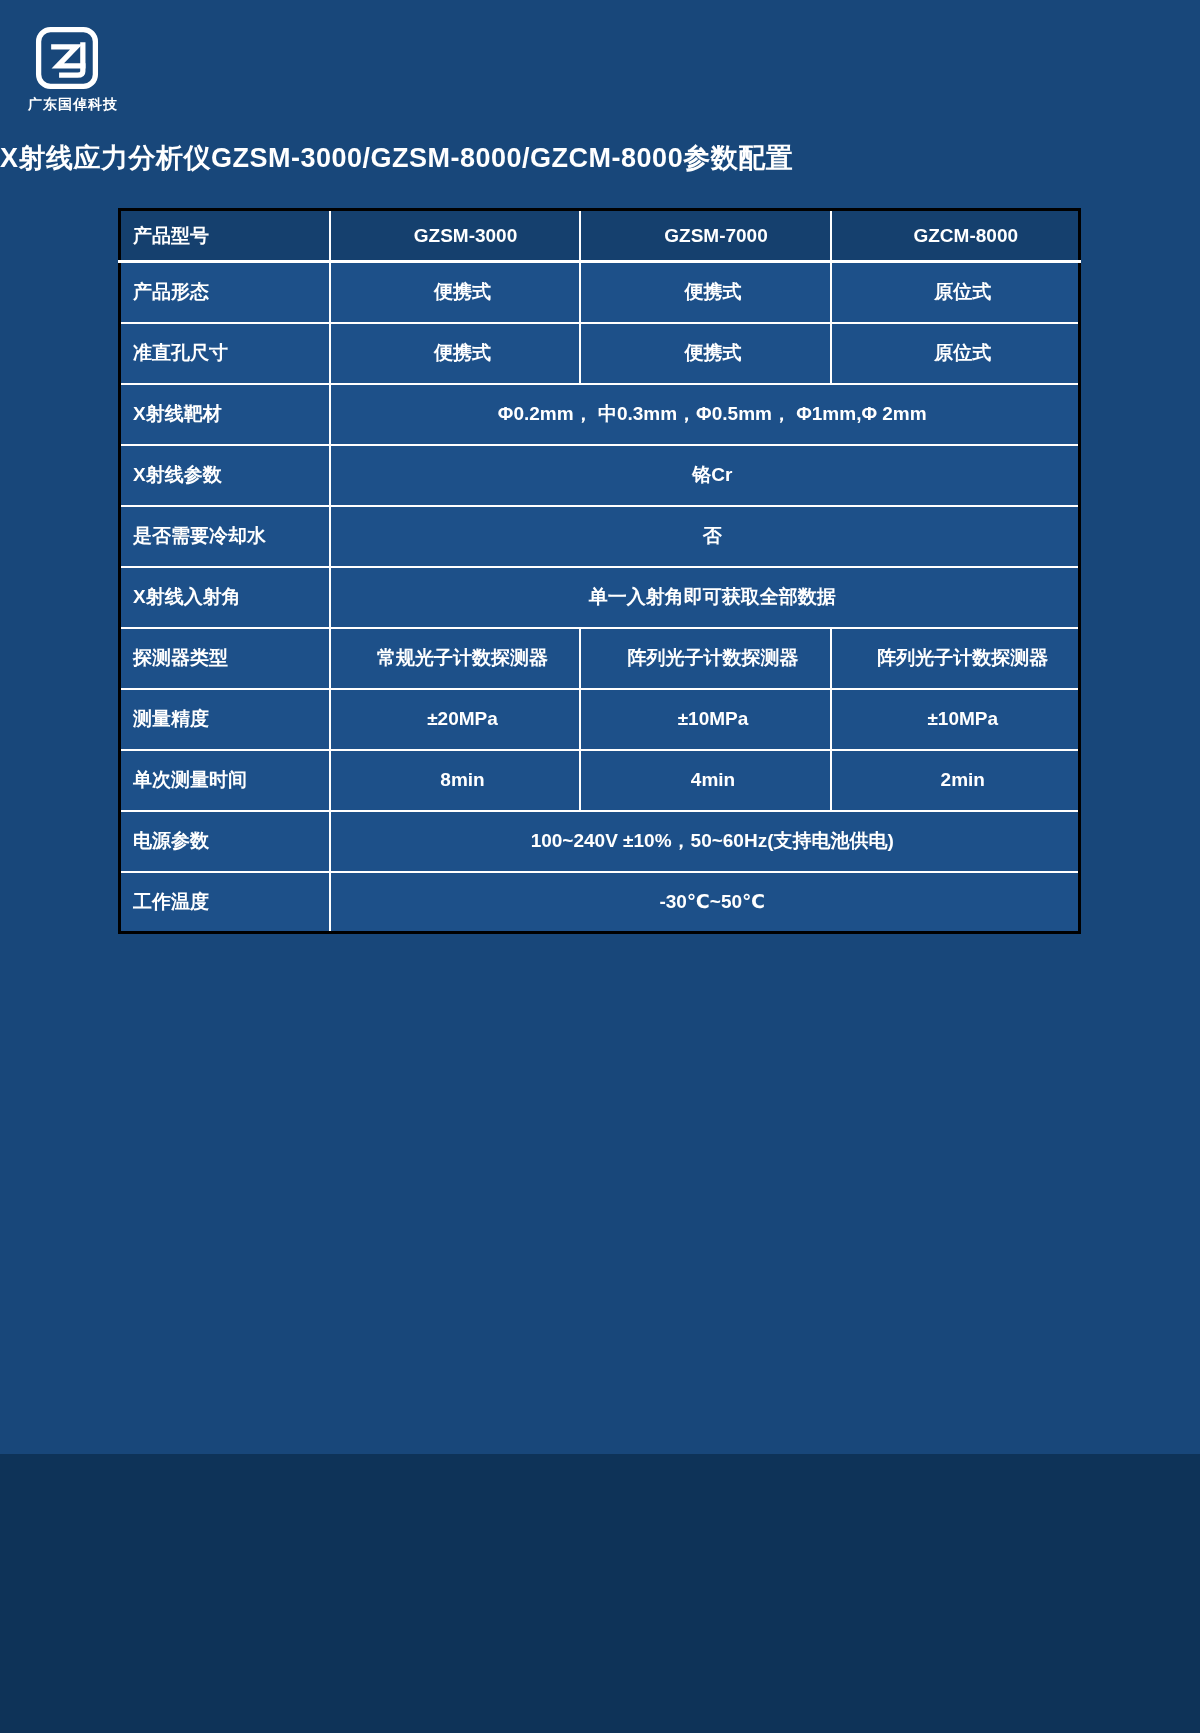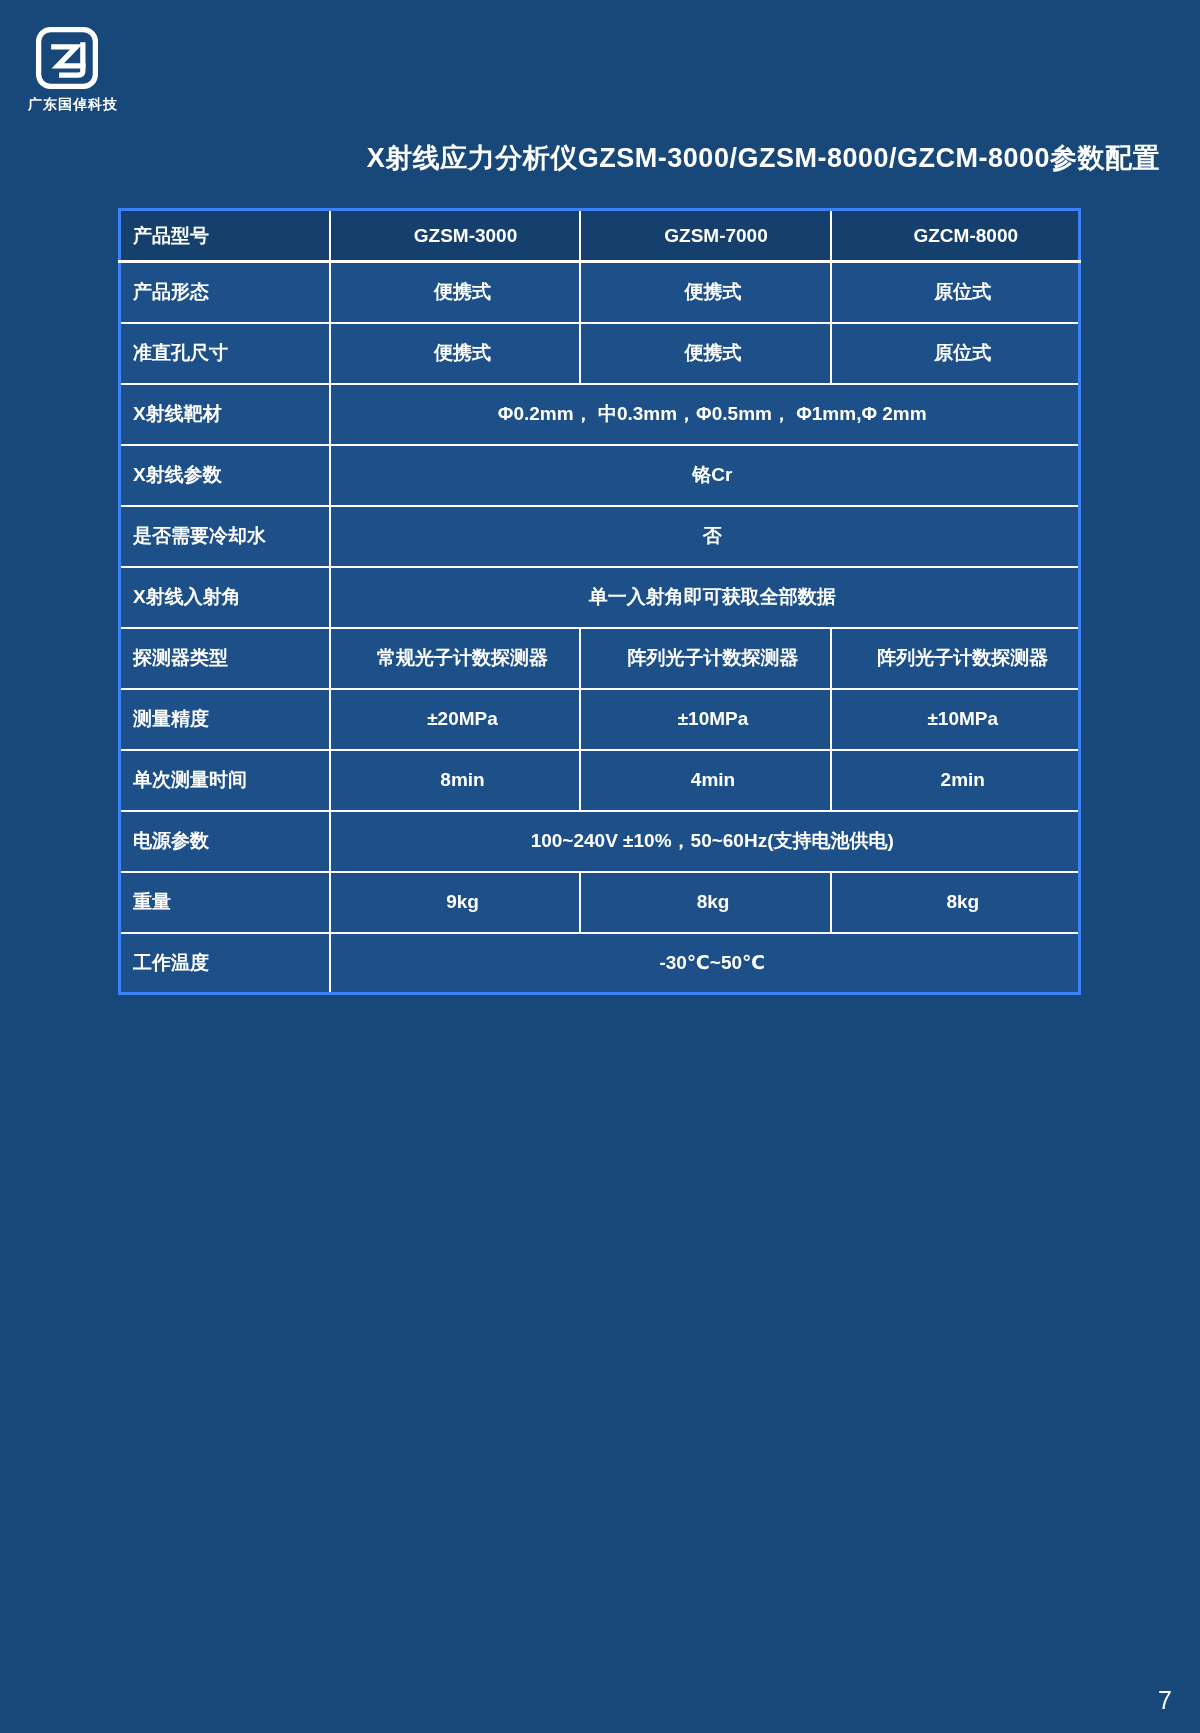--- a/index.html
+++ b/index.html
@@ -1,45 +1,45 @@
 <!DOCTYPE html>
 <html><head>
 <meta charset="utf-8">
 <style>
   * { margin: 0; padding: 0; box-sizing: border-box; }
   html, body { background: #0e3358; }
   .page {
     position: relative;
     width: 1200px;
-    height: 1733px;
+    height: 1454px;
     background: #18477a;
     overflow: hidden;
     font-family: "Liberation Sans", "DejaVu Sans", sans-serif;
     color: #ffffff;
   }
   
   .logo-block { position: absolute; left: 28px; top: 24px; width: 110px; text-align: left; }
   .logo-mark { display: block; width: 66px; height: 68px; margin-left: 6px; }
   .logo-text {
     display: block; margin-top: 4px; font-size: 14px; font-weight: 700;
     letter-spacing: 1px; white-space: nowrap; color: #ffffff;
   }
   
   .doc-title {
     position: absolute; top: 140px; left: 0; width: 1160px;
-    text-align: right; font-size: 27px; font-weight: 700; color: #ffffff;
+    text-align: left; font-size: 27px; font-weight: 700; color: #ffffff;
     letter-spacing: 0.5px;
   }
   
   .spec-table-wrap { position: absolute; left: 118px; top: 208px; }
   table.spec-table {
     border-collapse: collapse;
     table-layout: fixed;
     width: 960px;
-    border: 3px solid #3b82f6;
+    border: 3px solid #000000;
     background: #22c55e;
   }
   .spec-table th, .spec-table td {
     border: 2px solid #ffffff;
     font-size: 19px;
     color: #ffffff;
     padding: 4px 8px;
     overflow: hidden;
   }
   .spec-table thead tr { height: 52px; }
@@ -141,26 +141,20 @@
             <td class="label-cell">单次测量时间</td>
             <td class="value-cell">8min</td>
             <td class="value-cell">4min</td>
             <td class="value-cell">2min</td>
           </tr>
           <tr>
             <td class="label-cell">电源参数</td>
             <td class="span-cell" colspan="3">100~240V ±10%，50~60Hz(支持电池供电)</td>
           </tr>
           <tr>
-            <td class="label-cell">重量</td>
-            <td class="value-cell">9kg</td>
-            <td class="value-cell">8kg</td>
-            <td class="value-cell">8kg</td>
-          </tr>
-          <tr>
             <td class="label-cell">工作温度</td>
             <td class="span-cell" colspan="3">-30℃~50℃</td>
           </tr>
         </tbody>
     </table>
   </div>
 
   <div class="page-number">7</div>
 
 </div>

